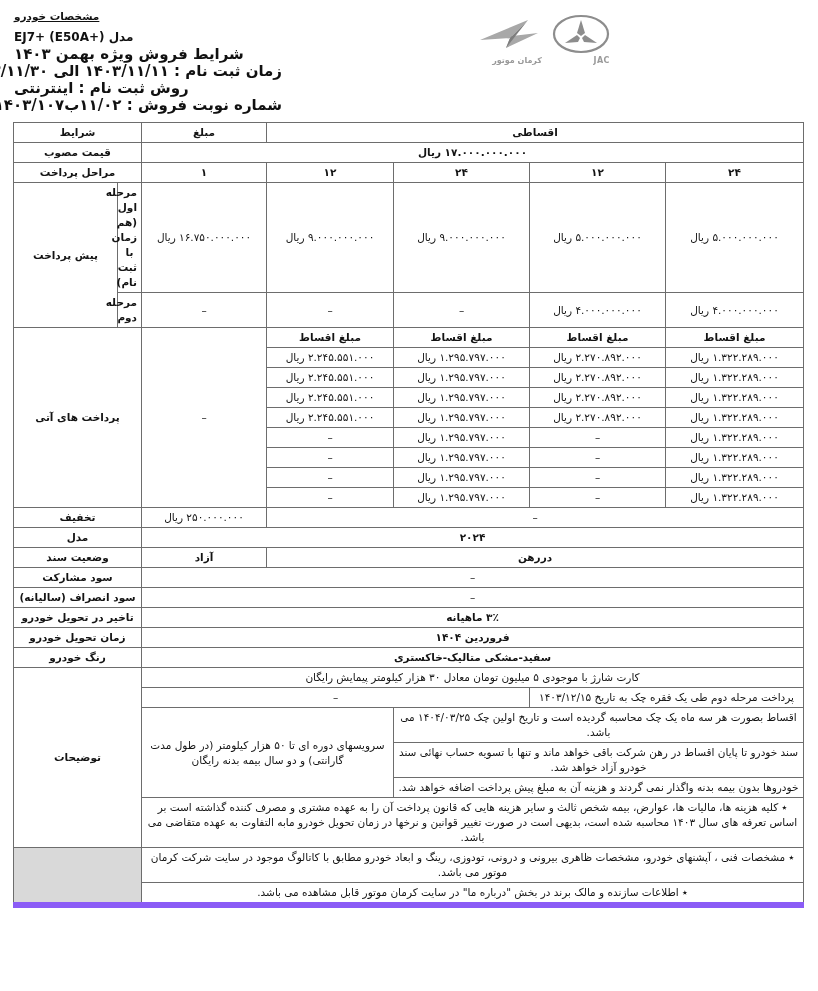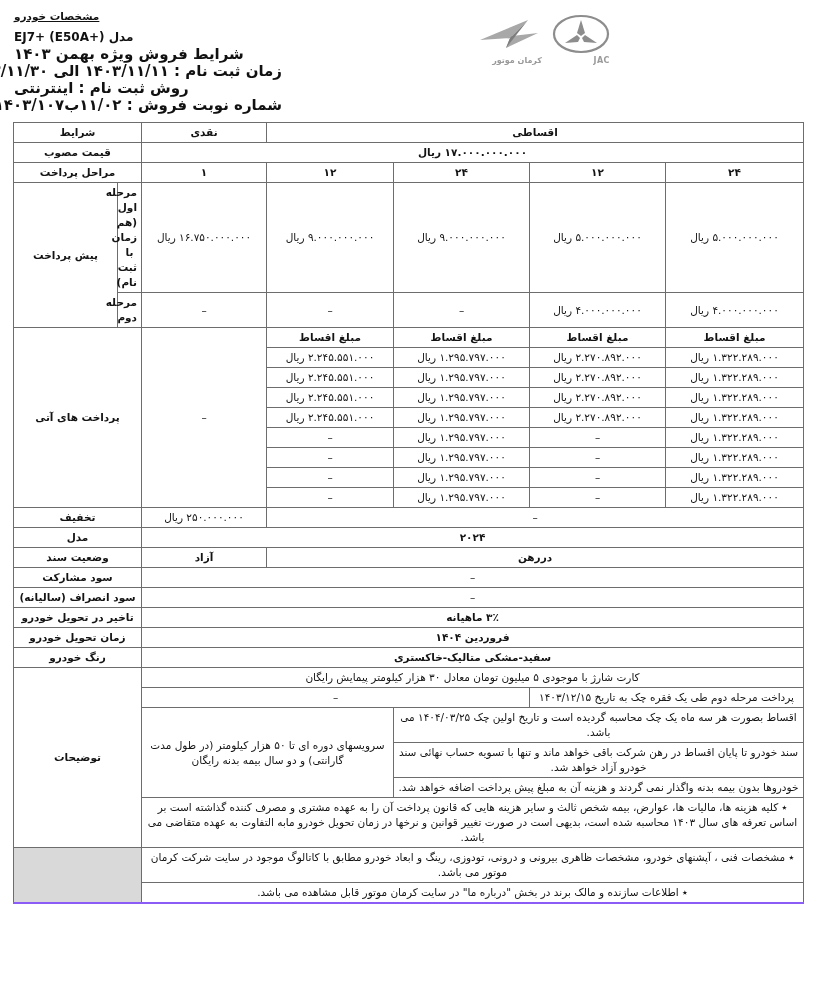--- a/index.html
+++ b/index.html
@@ -113,21 +113,21 @@
     text-align:right;
     padding:4px 7px;
   }
   .note-cell.ctr{text-align:center;}
   .bullet-cell{
     font-size:8.4px;
     line-height:16px;
     text-align:right;
     padding:5px 8px;
   }
-  .thick-b{border-bottom:2px solid #8b5cf6;border-radius:8px;}
+  .thick-b{border-bottom:6px solid #8b5cf6;border-radius:8px;}
   svg{display:block;}
 </style>
 </head>
 <body>
 
 <div class="page">
 
   <div class="header">
 
     <div class="head-text">
@@ -174,21 +174,21 @@
         <col style="width:136px">
         <col style="width:127px">
       <col style="width:125px">
         <col style="width:24px">
         <col style="width:104px">
     </colgroup>
     <tbody>
 
       <tr class="outer-top">
         <td class="hdr" colspan="4">اقساطی</td>
-        <td class="hdr">نقدی</td>
+        <td class="hdr">مبلغ</td>
         <td class="hdr" colspan="2">شرایط</td>
       </tr>
 
       <tr>
         <td class="big" colspan="5">۱۷.۰۰۰.۰۰۰.۰۰۰ ریال</td>
         <td class="lbl" colspan="2">قیمت مصوب</td>
       </tr>
 
       <tr>
         <td class="big">۲۴</td>

